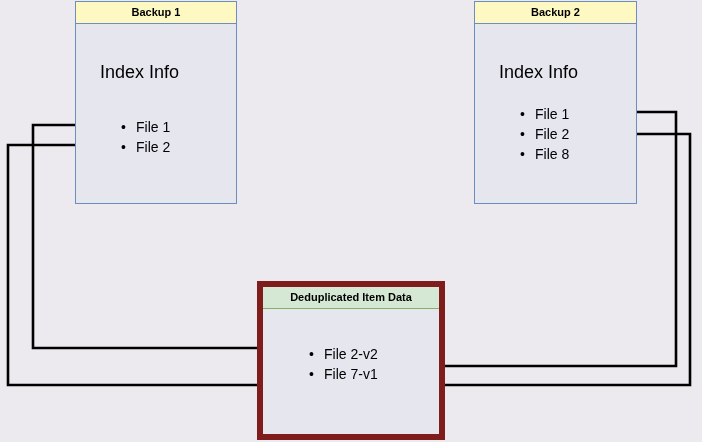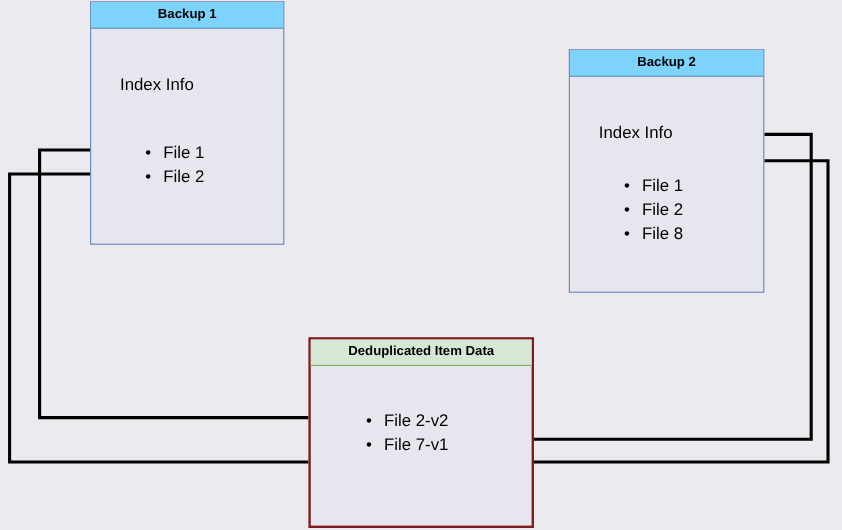--- a/index.html
+++ b/index.html
@@ -25,44 +25,44 @@
     height: 442px;
     pointer-events: none;
   }
   .box {
     position: absolute;
     box-sizing: border-box;
     border: 1px solid #6c8ebf;
     background: #e6e6ef;
   }
   .box.green {
-    border: 2px solid #7f1d1d;
+    border: 6px solid #7f1d1d;
   }
   .box-header {
     box-sizing: border-box;
     height: 22px;
     line-height: 21px;
     text-align: center;
     font-size: 11px;
     font-weight: bold;
     color: #000;
-    background: #7dd3fc;
+    background: #fef9c3;
     border-bottom: 1px solid #6c8ebf;
   }
   .box.green .box-header {
     background: #d5e8d4;
     border-bottom: 1px solid #82b366;
   }
   .box-body {
     position: relative;
     height: calc(100% - 22px);
   }
   .caption {
     position: absolute;
-    font-size: 14px;
+    font-size: 18px;
     color: #000;
     white-space: nowrap;
   }
   ul.file-list {
     position: absolute;
     margin: 0;
     padding: 0;
     list-style: none;
   }
   ul.file-list li {
@@ -76,21 +76,21 @@
   ul.file-list li::before {
     content: "\2022";
     position: absolute;
     left: 0;
     top: 0;
     font-size: 14px;
     line-height: 20px;
   }
   
   #backup1 { left: 75px; top: 1px; width: 162px; height: 203px; }
-  #backup2 { left: 474px; top: 1px; width: 163px; height: 203px; margin-top: 40px; }
+  #backup2 { left: 474px; top: 1px; width: 163px; height: 203px; }
   #dedup   { left: 257px; top: 281px; width: 188px; height: 159px; }
 
   #backup1 .caption { left: 24px; top: 38px; }
   #backup2 .caption { left: 24px; top: 38px; }
 
   #backup1 ul.file-list { left: 45px; top: 93px; }
   #backup2 ul.file-list { left: 45px; top: 80px; }
   #dedup   ul.file-list { left: 46px; top: 35px; }
 </style>
 </head>

